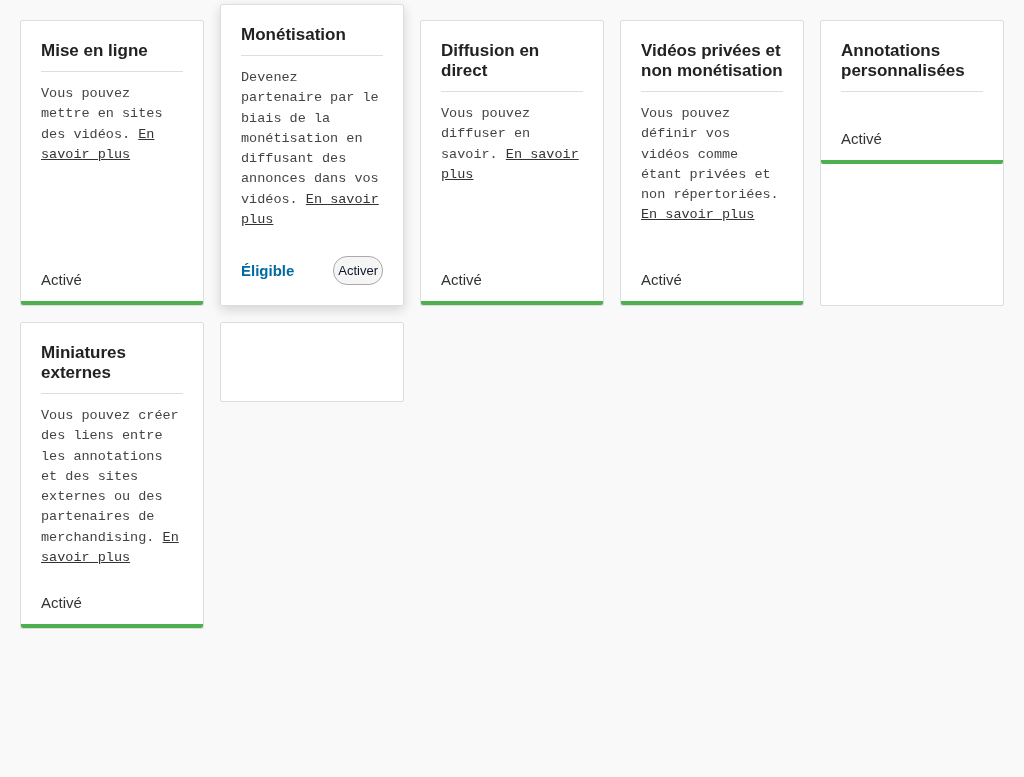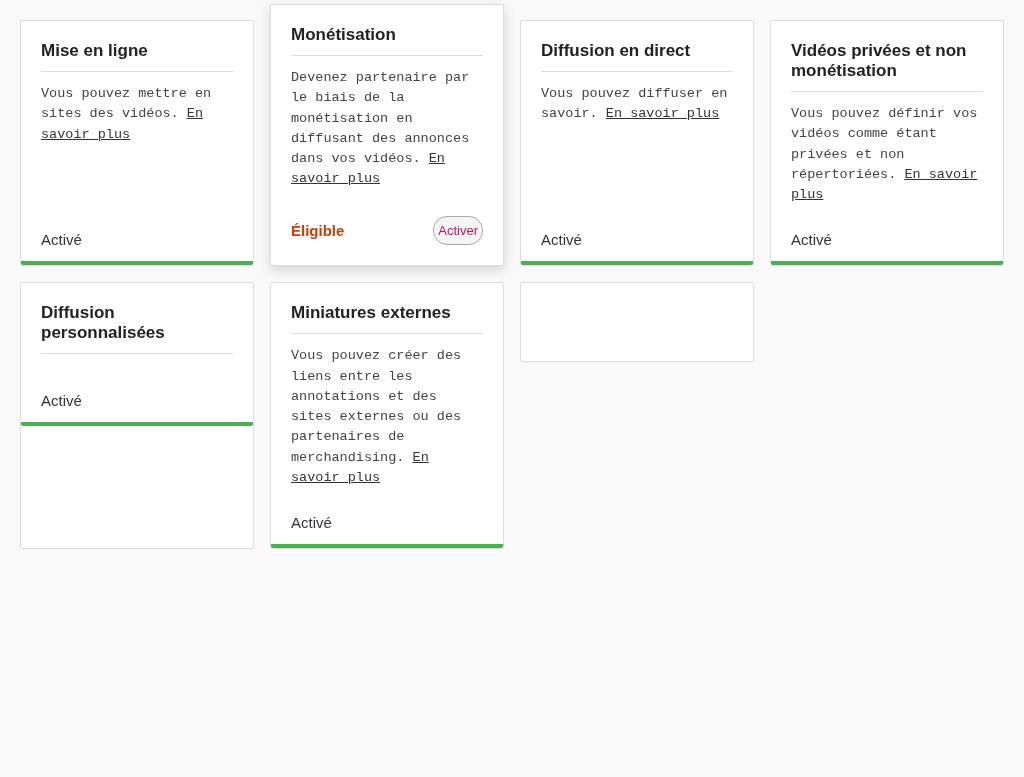--- a/index.html
+++ b/index.html
@@ -10,21 +10,21 @@
 
     body {
       font-family: Arial, sans-serif;
       background: #f9f9f9;
       padding: 20px;
       color: #333;
     }
 
     .grid {
       display: grid;
-      grid-template-columns: repeat(4, 1fr);
+      grid-template-columns: repeat(5, 1fr);
       gap: 16px;
       max-width: 1024px;
     }
 
     .card {
       background: #fff;
       border: 1px solid #ddd;
       border-radius: 2px;
       padding: 20px;
       position: relative;
@@ -90,31 +90,31 @@
       display: flex;
       align-items: center;
       justify-content: space-between;
       margin-top: 16px;
       padding-top: 10px;
     }
 
     .eligible-label {
       font-size: 15px;
       font-weight: bold;
-      color: #c2410c;
+      color: #0369a1;
     }
 
     .activate-btn {
       padding: 6px 4px;
       border: 1px solid #aaa;
       background: #f5f5f5;
       font-size: 13px;
       cursor: pointer;
       border-radius: 14px;
-      color: #be185d;
+      color: #0f172a;
     }
 
     .partial-card {
       background: #fff;
       border: 1px solid #ddd;
       border-radius: 2px;
       padding: 20px;
       min-height: 80px;
     }
   </style>
@@ -166,21 +166,21 @@
     <div class="card-body">
       <span>Vous pouvez définir vos vidéos comme étant privées et non répertoriées.</span> <a href="#">En savoir plus</a>
     </div>
     <div class="card-footer">
       <span class="status-active">Activé</span>
     </div>
     <div class="green-bar"></div>
   </div>
 
   <div class="card">
-    <div class="card-title">Diffusion personnalisées</div>
+    <div class="card-title">Annotations personnalisées</div>
     <hr class="card-divider">
     <div class="card-footer">
       <span class="status-active">Activé</span>
     </div>
     <div class="green-bar"></div>
   </div>
 
   <div class="card">
     <div class="card-title">Miniatures externes</div>
     <hr class="card-divider">

